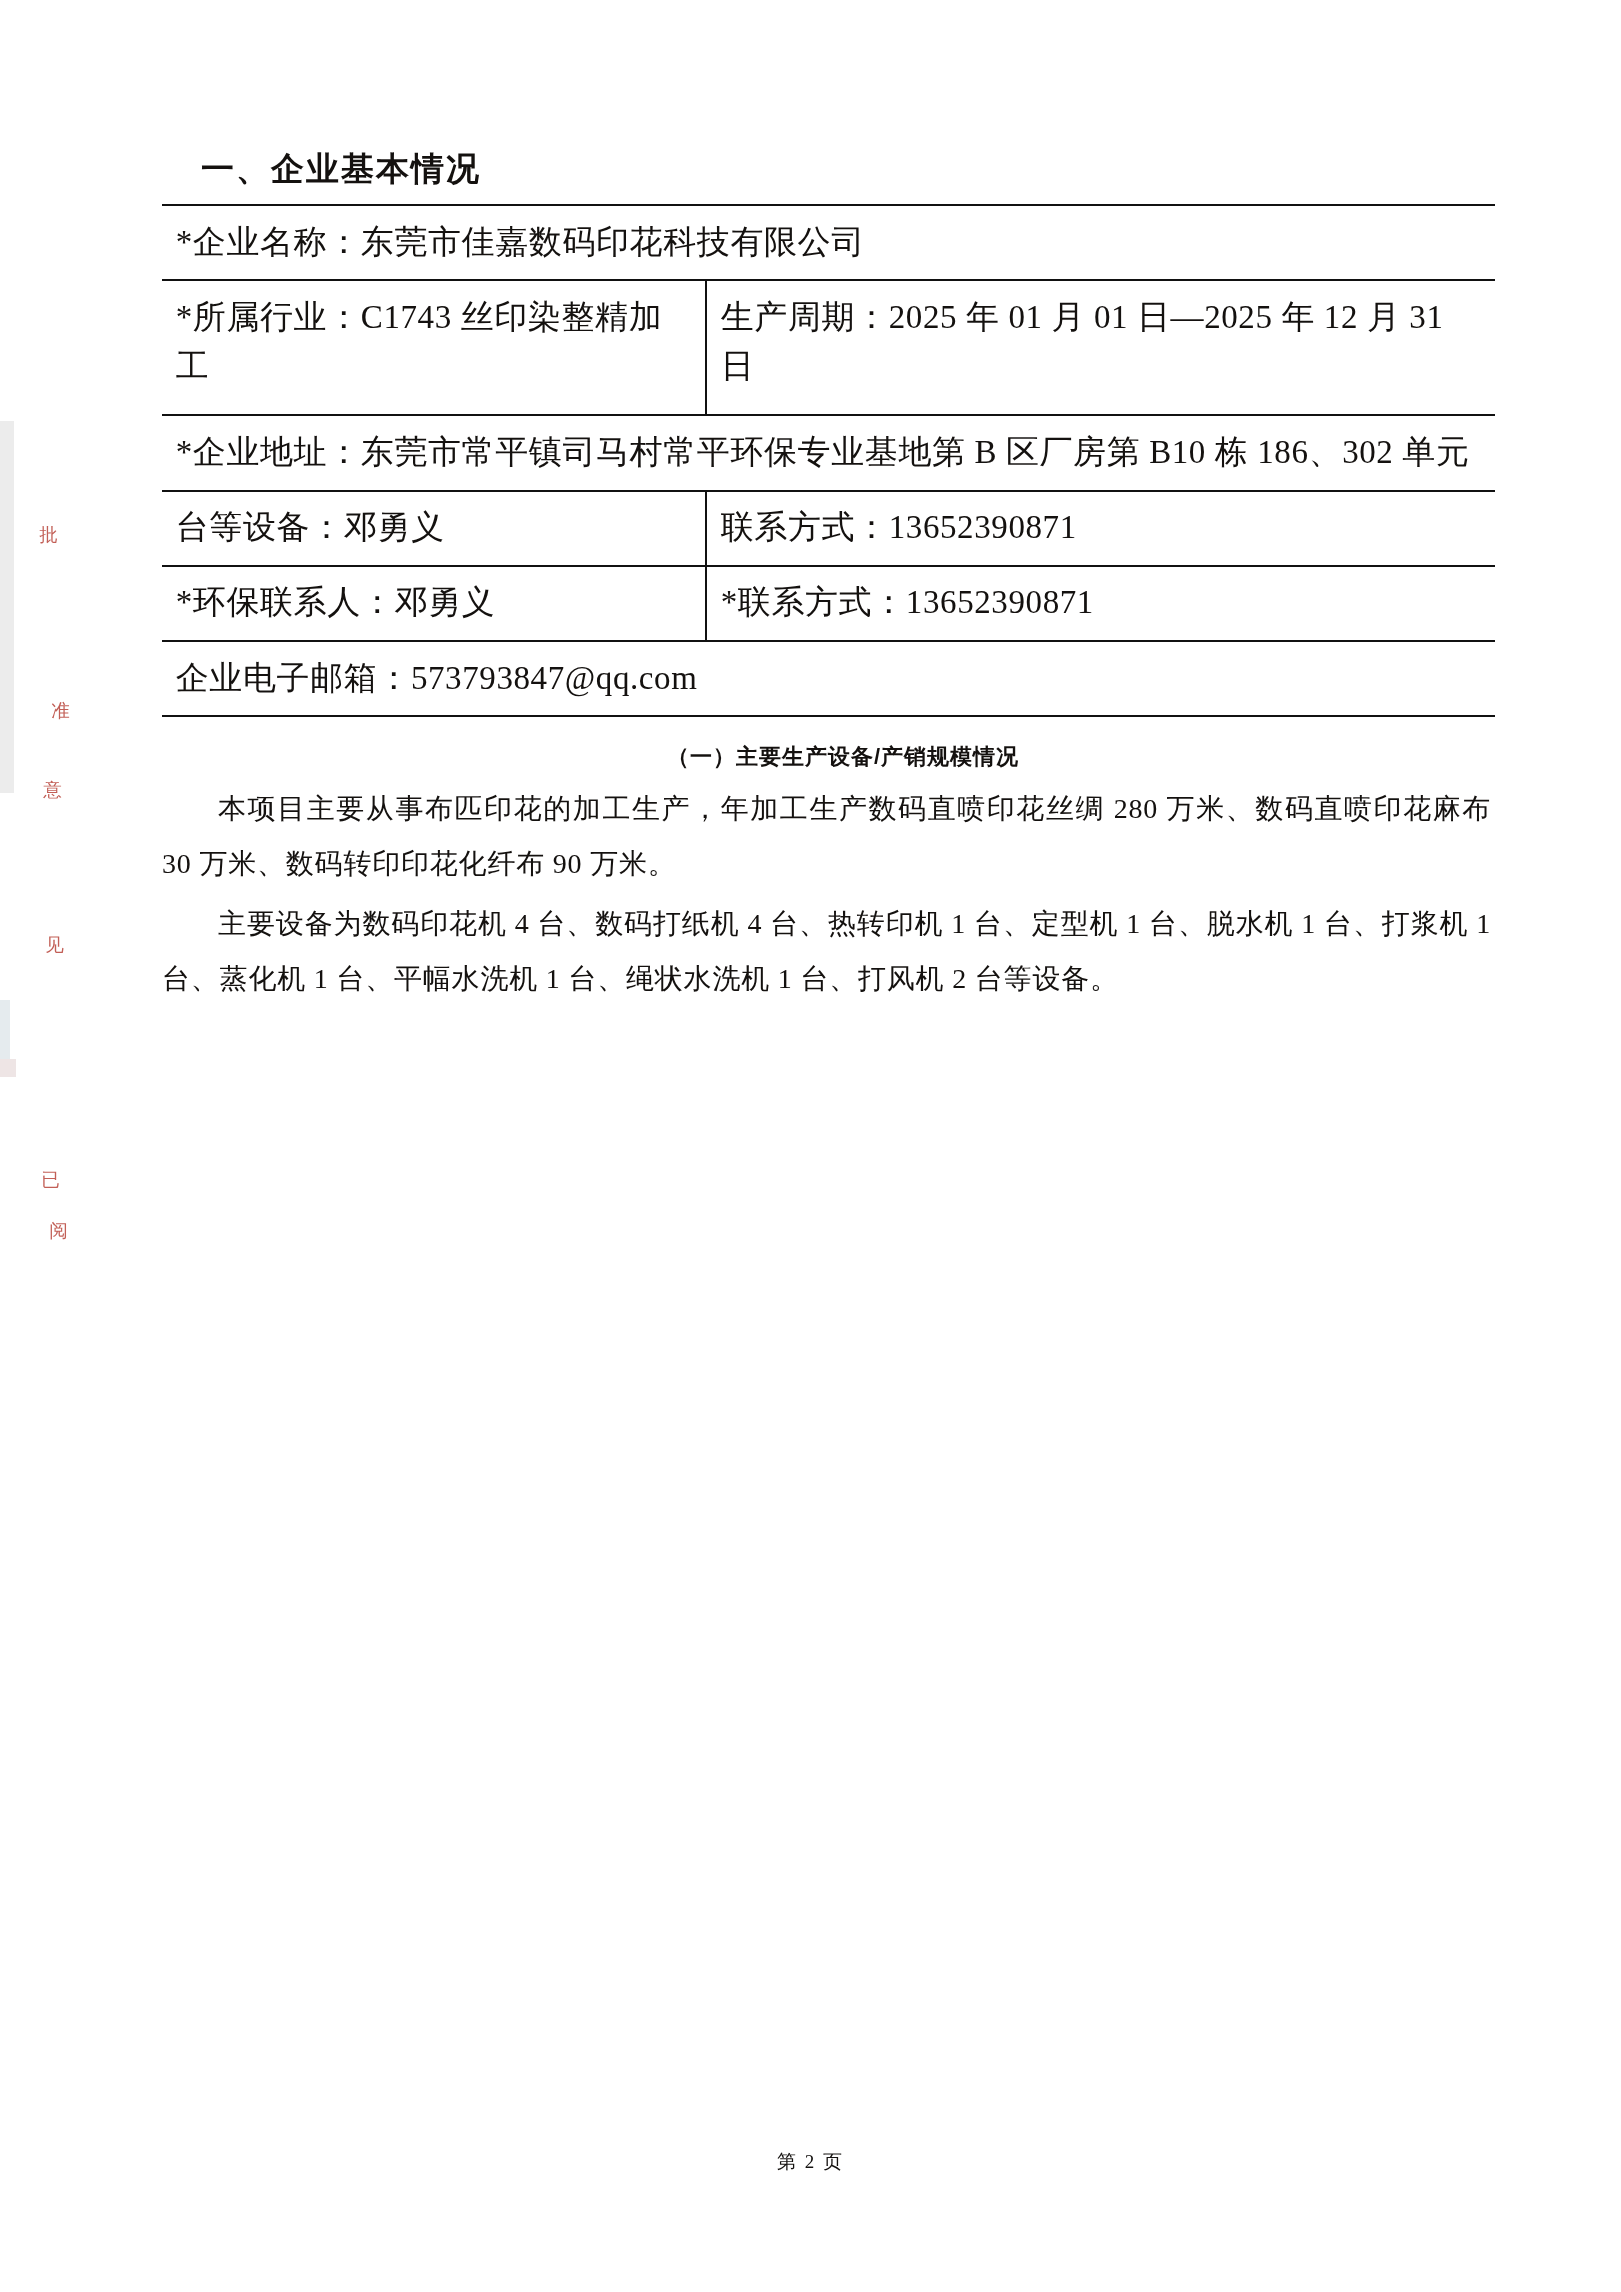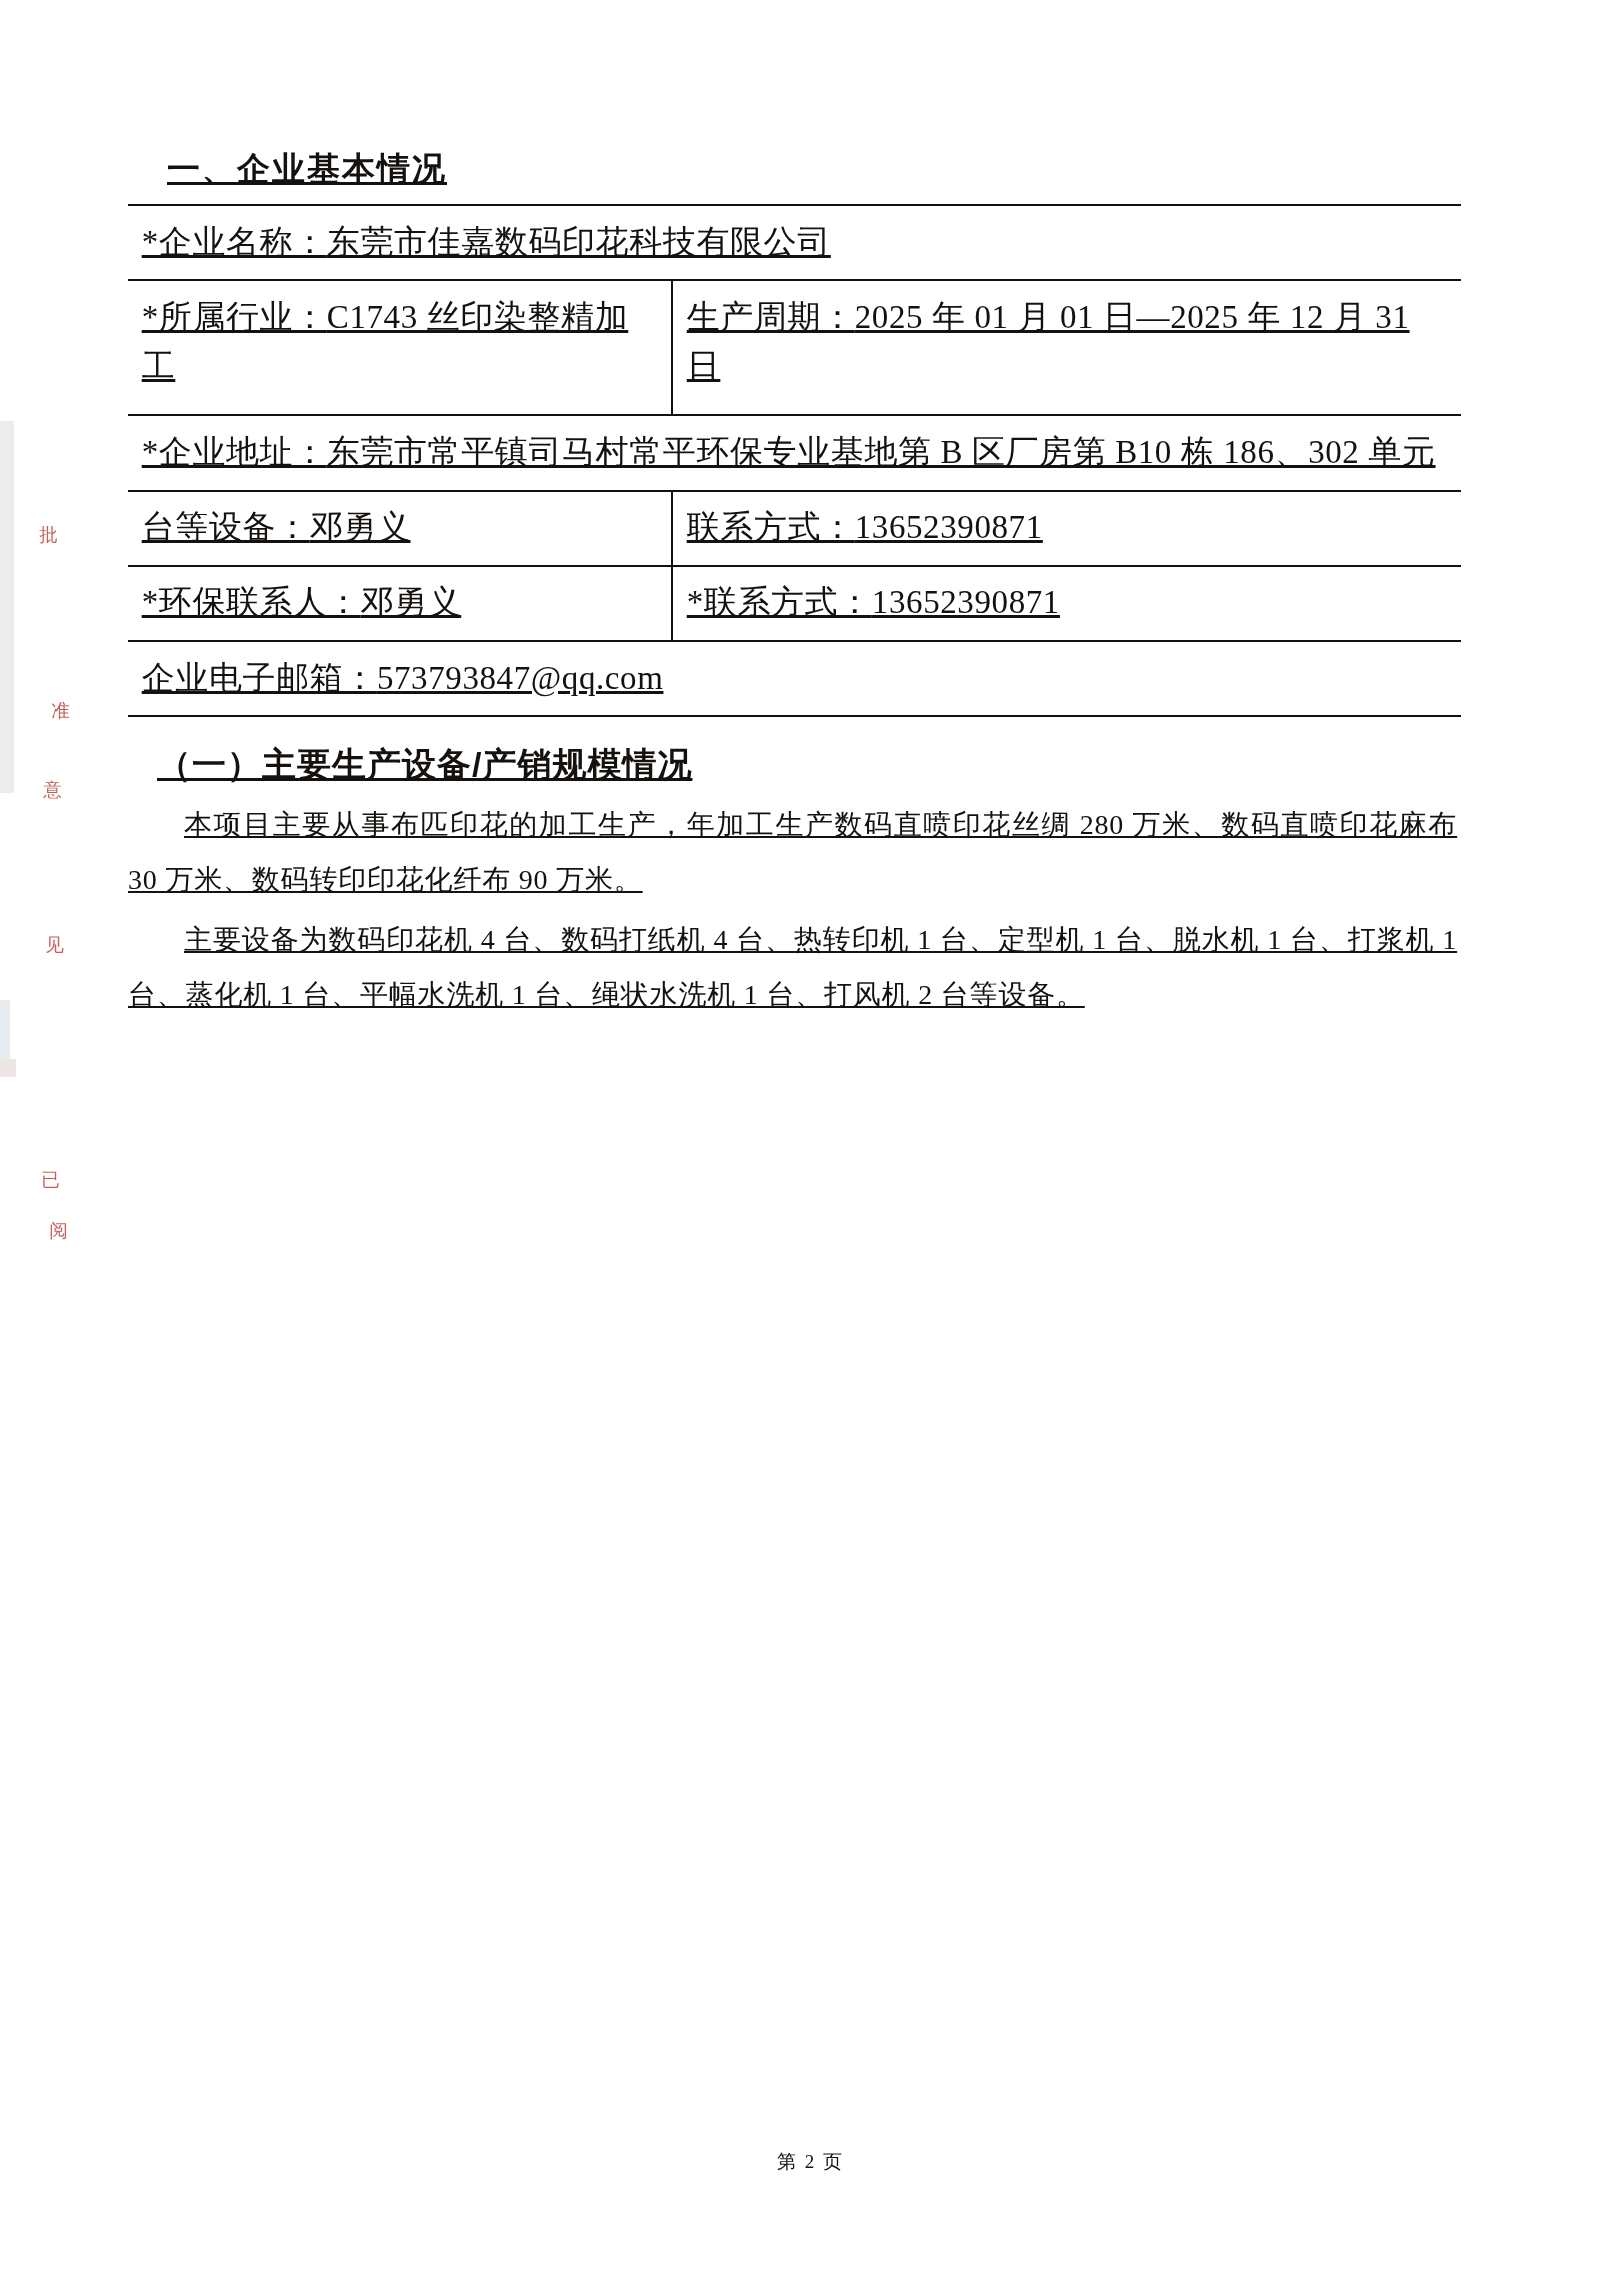--- a/index.html
+++ b/index.html
@@ -32,24 +32,23 @@
     font-family: "Liberation Serif", serif;
     font-size: 18.6px;
     line-height: 1.05;
     opacity: 0.85;
     writing-mode: vertical-rl;
     letter-spacing: 1px;
   }
 
   .content {
     position: absolute;
-    left: 128px;
+    left: 162px;
     top: 0;
     width: 1333px;
-    text-decoration: underline;
   }
 
   h1.section-title {
     font-family: "Liberation Sans", sans-serif;
     font-weight: bold;
     font-size: 33px;
     margin: 0;
     padding: 0 0 11.8px 39px;
     letter-spacing: 2px;
   }
@@ -70,24 +69,25 @@
     letter-spacing: 0.6px;
   }
   table.info tr td { border-bottom: none; }
   table.info tr:last-child td { border-bottom: 2px solid #111; }
   td.divider { border-left: 2px solid #111; }
   .cell-tall { height: 110px; }
 
   h2.sub-title {
     font-family: "Liberation Sans", sans-serif;
     font-weight: bold;
-    font-size: 34px;
+    font-size: 22px;
     margin: 25.5px 0 9.8px 0;
     padding-left: 29px;
     letter-spacing: 1px;
+    text-align: center;
   }
 
   p.body {
     font-size: 28px;
     line-height: 1.95;
     margin: 0 0 5.9px 0;
     text-indent: 2em;
     letter-spacing: 0.8px;
     text-align: justify;
     padding-right: 3.9px;

